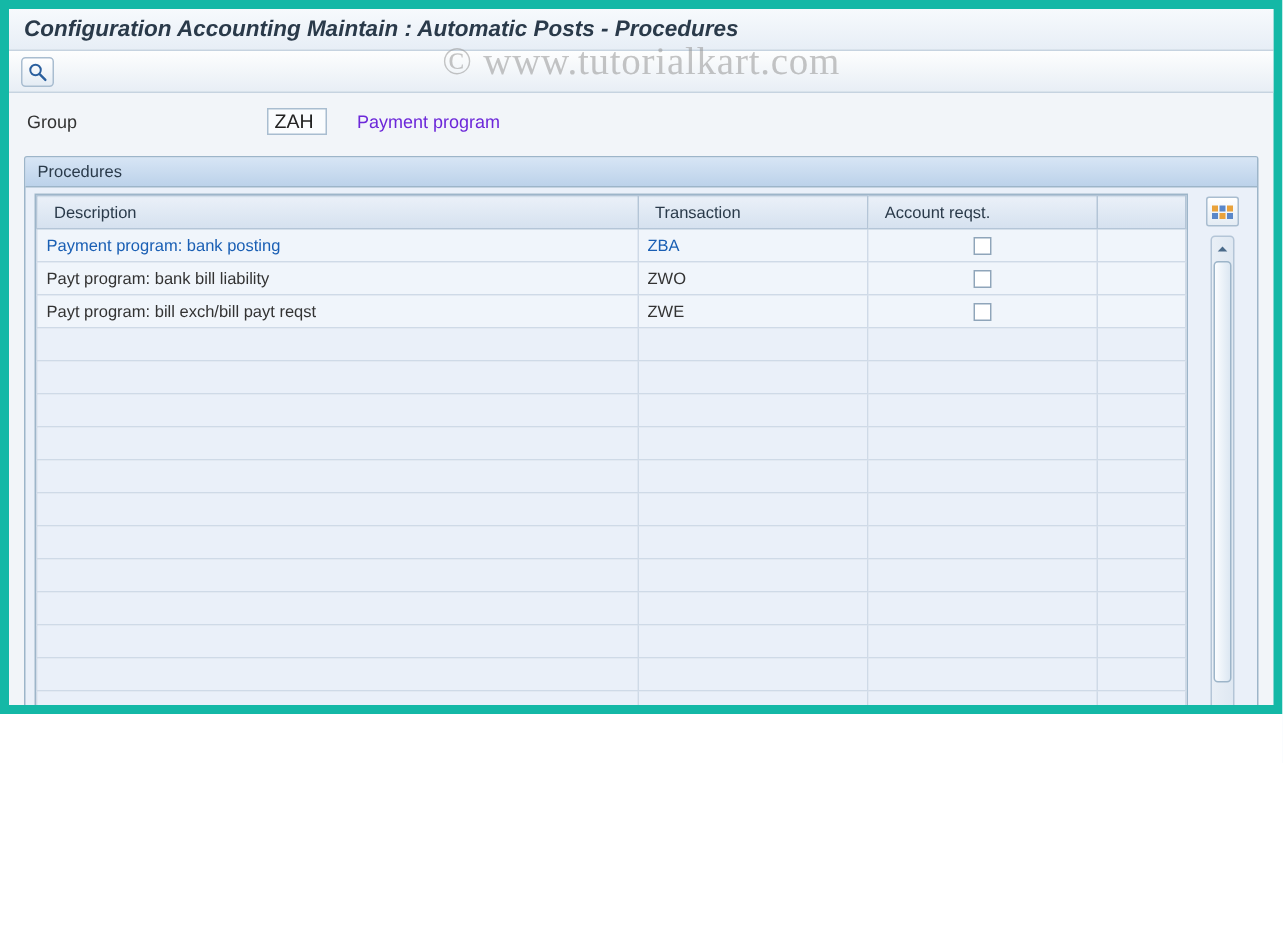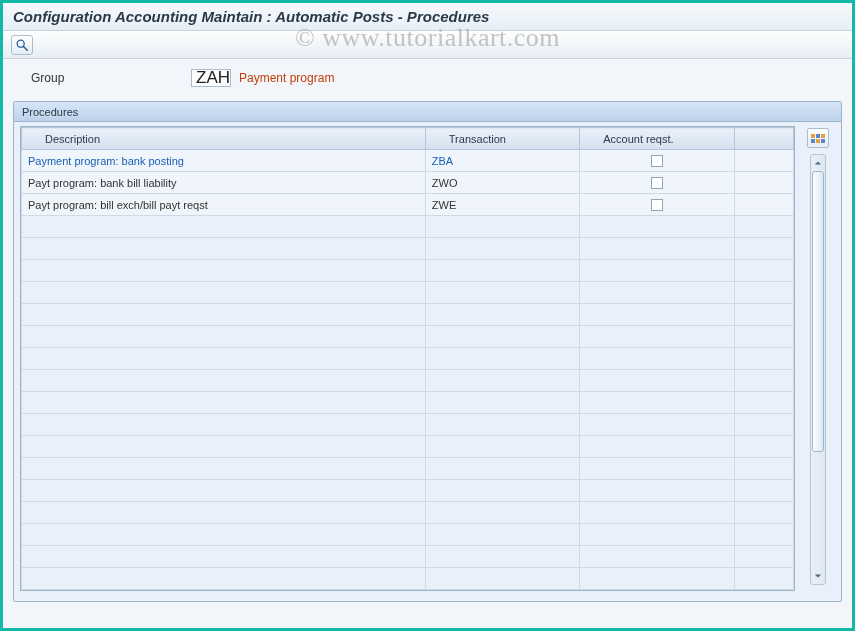--- a/index.html
+++ b/index.html
@@ -4,22 +4,22 @@
 <style>
   * { box-sizing: border-box; }
   html, body {
     margin: 0; padding: 0;
     font-family: Arial, Helvetica, sans-serif;
     font-size: 12px;
     color: #333;
     background: #fff;
   }
   .app {
-    width: 855px; height: 631px;
-    border: 3px solid #14b8a6;
+    width: 855px; height: 476px;
+    border: 6px solid #14b8a6;
     background: #f2f5f9;
     position: relative;
     overflow: hidden;
   }
   .titlebar {
     height: 28px;
     background: linear-gradient(#f7fafd, #e7eef6);
     border-bottom: 1px solid #c6d3e0;
     padding: 0 10px;
     display: flex; align-items: center;
@@ -40,35 +40,35 @@
     width: 22px; height: 20px;
     border: 1px solid #a9bdd0;
     border-radius: 3px;
     background: linear-gradient(#fff, #e4ecf4);
     display: flex; align-items: center; justify-content: center;
     cursor: pointer;
   }
   .tbtn svg { width: 14px; height: 14px; }
 
   .header-fields {
-    padding: 10px 12px 6px 28px;
+    padding: 10px 12px 6px 12px;
     display: flex; align-items: center;
   }
   .fld-label { width: 160px; color: #333; }
   .fld-value {
     width: 40px; height: 18px;
     border: 1px solid #a9bdd0;
     background: #fafcfe;
     text-align: left;
     padding: 1px 4px;
-    font-size: 17px;
+    font-size: 13px;
     line-height: 14px;
     color: #222;
   }
-  .fld-desc { margin-left: 8px; color: #c2410c; }
+  .fld-desc { margin-left: 20px; color: #6d28d9; }
 
   
   .groupbox {
     margin: 8px 10px 10px 10px;
     border: 1px solid #9db5c9;
     border-radius: 2px;
     background: #eaf0f9;
   }
   .groupbox-title {
     height: 20px;
@@ -94,21 +94,21 @@
     border-collapse: collapse;
     width: 100%;
     table-layout: fixed;
   }
   table.alv th {
     height: 22px;
     background: linear-gradient(#eaf0f8, #d5e1ef);
     border: 1px solid #b4c5d7;
     font-weight: normal;
     text-align: left;
-    padding: 0 23px;
+    padding: 0 11px;
     font-size: 11px;
     color: #2a3a4a;
     overflow: hidden; white-space: nowrap; text-overflow: ellipsis;
   }
   table.alv td {
     height: 22px;
     border: 1px solid #cfdae7;
     padding: 0 6px;
     font-size: 11px;
     background: #f0f5fb;

